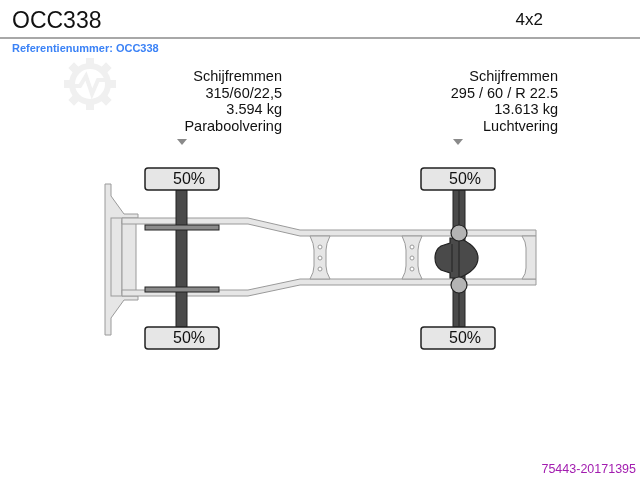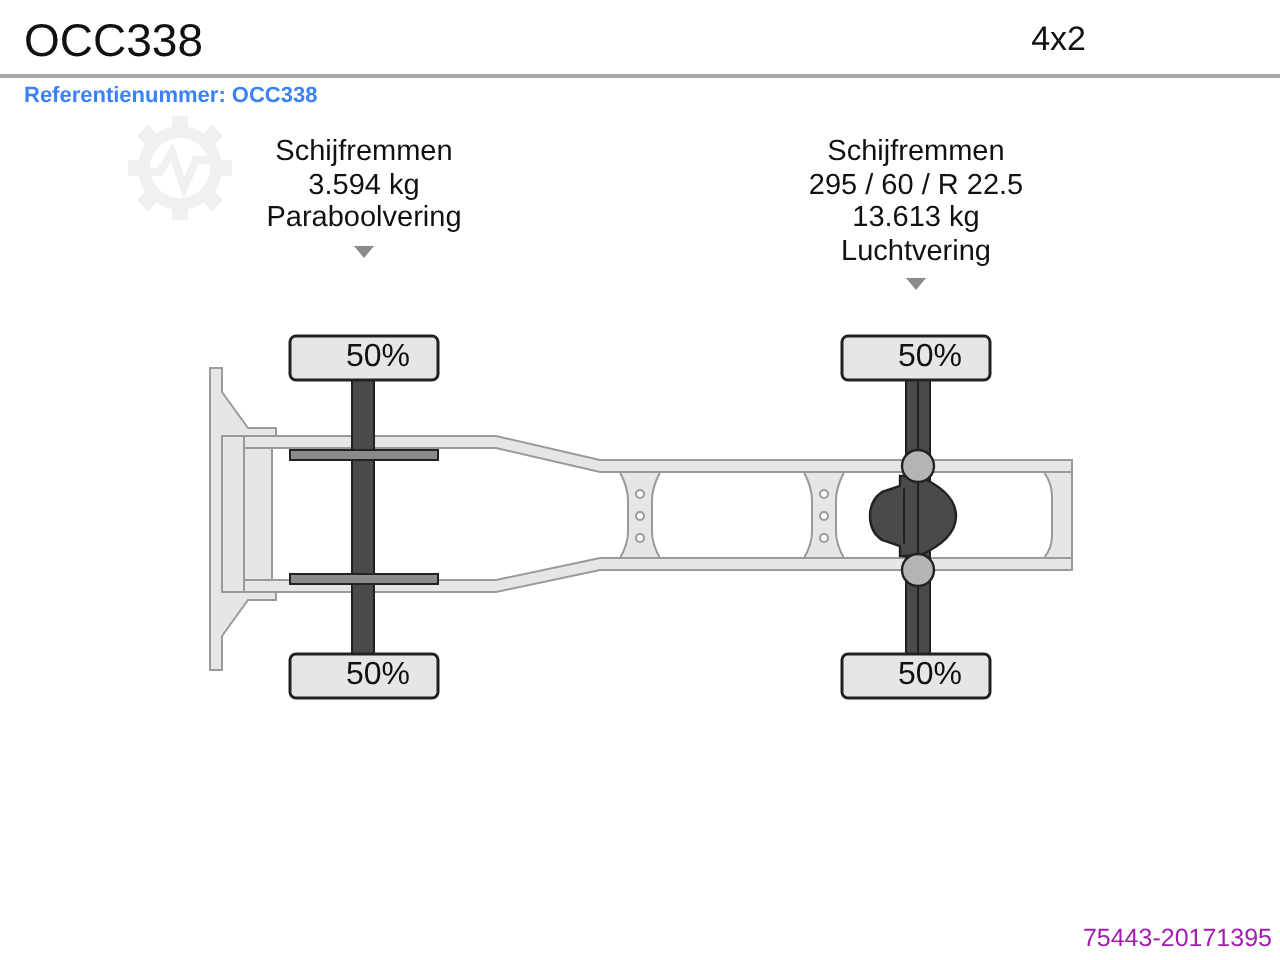--- a/index.html
+++ b/index.html
@@ -3,21 +3,21 @@
   <meta charset="utf-8">
   <style>
     html, body { margin: 0; padding: 0; background: #ffffff; }
     body { width: 640px; height: 480px; position: relative; overflow: hidden; font-family: "Liberation Sans", sans-serif; color: #1a1a1a; }
     .header { position: absolute; left: 0; top: 0; width: 556px; height: 38px; }
     .title { position: absolute; left: 12px; top: 7px; font-size: 23px; line-height: 26px; color: #111; }
     .config { position: absolute; right: 13px; top: 7px; font-size: 17px; line-height: 26px; color: #111; }
     .header-rule { position: absolute; left: 0; top: 37px; width: 640px; height: 2px; background: #a8a8a8; }
     .ref { position: absolute; left: 12px; top: 41px; font-size: 11px; line-height: 14px; color: #3b82f6; font-weight: bold; }
     .axle-info { position: absolute; width: 200px; text-align: center; font-size: 14.5px; line-height: 16.5px; color: #111; }
-    .axle-info .line { display: block; }
+    .axle-info .line { display: block; text-align: right; }
     .arrow { display: block; margin: 5px auto 0; width: 0; height: 0; border-left: 5px solid transparent; border-right: 5px solid transparent; border-top: 6px solid #8a8a8a; }
     .diagram { position: absolute; left: 0; top: 0; width: 640px; height: 480px; }
     .pct-label { position: absolute; width: 88px; height: 22px; text-align: center; font-size: 16px; line-height: 22px; color: #111; }
     .footer { position: absolute; right: 4px; top: 462px; font-size: 12.5px; color: #a21caf; }
     .watermark { position: absolute; left: 62px; top: 56px; width: 56px; height: 56px; }
   </style>
 </head>
 <body>
 
 <div class="header">
@@ -39,20 +39,21 @@
     <rect x="8" y="8" width="8" height="8" transform="rotate(45 12 12)"></rect>
     <rect x="40" y="8" width="8" height="8" transform="rotate(45 44 12)"></rect>
     <rect x="8" y="40" width="8" height="8" transform="rotate(45 12 44)"></rect>
     <rect x="40" y="40" width="8" height="8" transform="rotate(45 44 44)"></rect>
   </g>
   <polyline points="8,30 18,30 24,20 30,38 36,24 48,24" fill="none" stroke="#f0f0f0" stroke-width="4"></polyline>
 </svg>
 
 <div class="axle-info" style="left:82px; top:68px;">
   <span class="line">Schijfremmen</span>
+  <span class="line">315/60/22,5</span>
   <span class="line">3.594 kg</span>
   <span class="line">Paraboolvering</span>
   <span class="arrow"></span>
 </div>
 
 <div class="axle-info" style="left:358px; top:68px;">
   <span class="line">Schijfremmen</span>
   <span class="line">295 / 60 / R 22.5</span>
   <span class="line">13.613 kg</span>
   <span class="line">Luchtvering</span>

